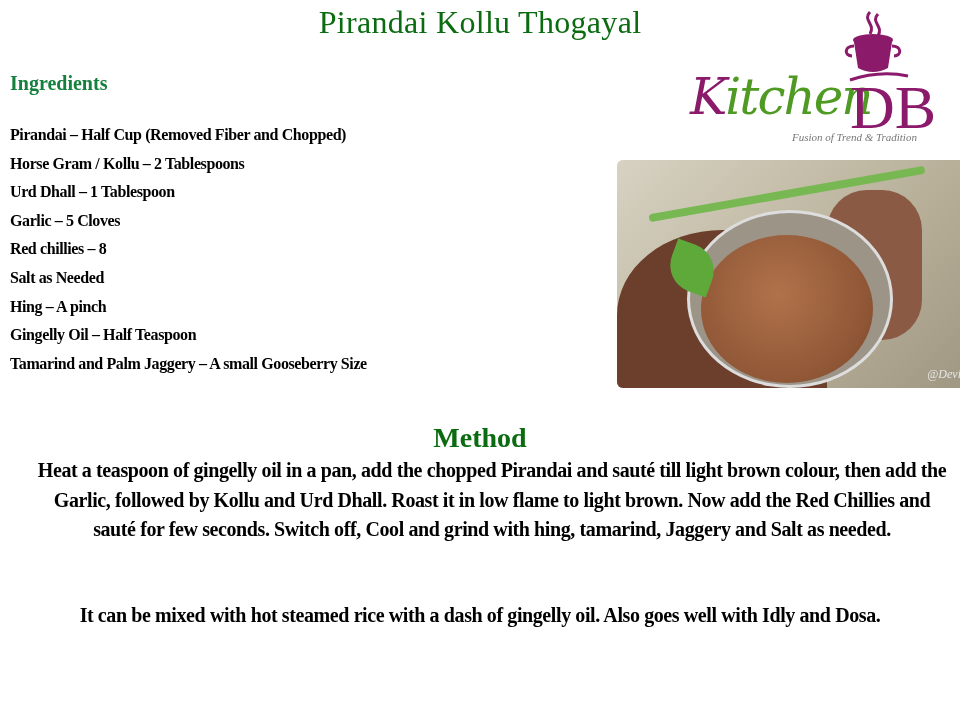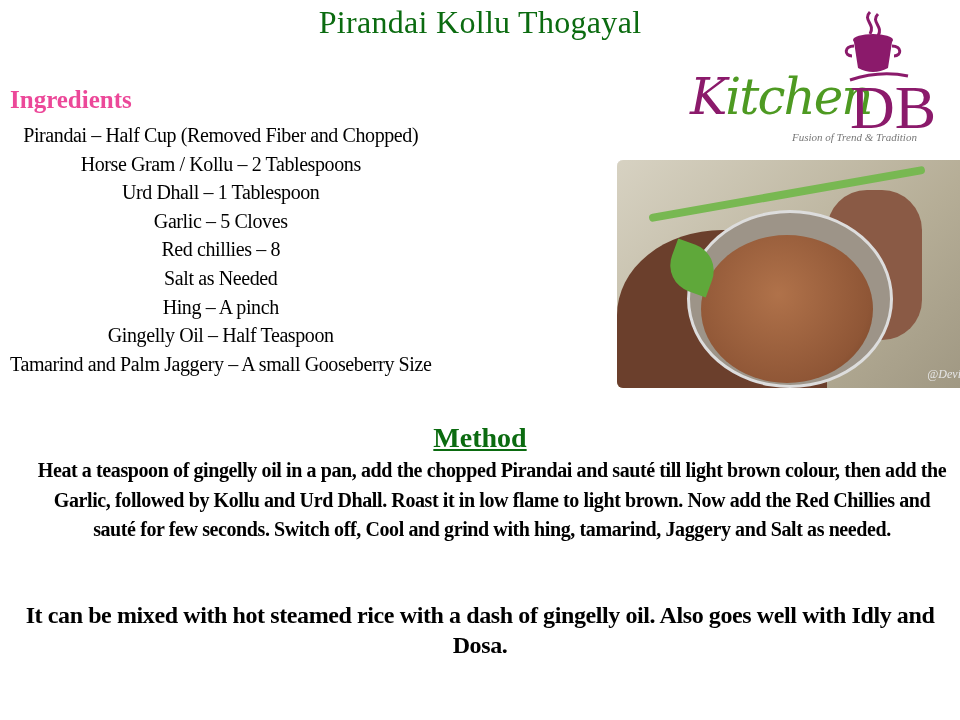--- a/index.html
+++ b/index.html
@@ -5,27 +5,27 @@
   html, body { margin: 0; padding: 0; }
   body {
     width: 960px; height: 720px; background: #ffffff; position: relative; overflow: hidden;
     font-family: "Liberation Serif", "DejaVu Serif", serif; color: #000;
   }
   .title {
     position: absolute; left: 0; width: 960px; top: 4px; text-align: center;
     font-size: 32px; color: #0b6b10; font-family: "Liberation Serif", serif; letter-spacing: 0.3px;
   }
   .ing-heading {
-    position: absolute; left: 10px; top: 86px; font-size: 25px; font-weight: bold; color: #ec4899;
+    position: absolute; left: 10px; top: 72px; font-size: 20px; font-weight: bold; color: #15803d;
   }
   .ing-list {
     position: absolute; left: 10px; top: 121px; margin: 0; padding: 0; list-style: none;
   }
   .ing-list li {
-    font-size: 20px; font-weight: normal; line-height: 28.6px; letter-spacing: -0.4px; white-space: nowrap; text-align: center;
+    font-size: 16px; font-weight: bold; line-height: 28.6px; letter-spacing: -0.4px; white-space: nowrap;
   }
   .logo { position: absolute; left: 690px; top: 10px; width: 262px; height: 140px; }
   .logo .kitchen {
     position: absolute; left: 0; top: 58px; font-family: "DejaVu Serif", serif; font-style: italic;
     font-size: 50px; color: #8b1a6b; letter-spacing: -2px;
   }
   .logo .kitchen .green { color: #4e9a22; }
   .logo .db {
     position: absolute; left: 160px; top: 62px; font-family: "Liberation Serif", serif;
     font-size: 62px; color: #8b1a6b;
@@ -43,29 +43,29 @@
   .photo .wall { position: absolute; inset: 0; background: linear-gradient(135deg, #d7d2c2, #b6ae97 60%, #9d9580); }
   .photo .hand { position: absolute; left: 0; top: 70px; width: 210px; height: 170px; background: #6b3f2c; border-radius: 50% 40% 0 0; }
   .photo .fingers { position: absolute; left: 210px; top: 30px; width: 95px; height: 150px; background: #8a5a45; border-radius: 40px; }
   .photo .bowl { position: absolute; left: 70px; top: 50px; width: 200px; height: 172px; border-radius: 50%; background: #9d9488; border: 3px solid #ddd; }
   .photo .chutney { position: absolute; left: 84px; top: 75px; width: 172px; height: 148px; border-radius: 50%; background: radial-gradient(circle at 45% 40%, #b0724a, #8f5636 70%, #6e3f26); }
   .photo .leaf { position: absolute; left: 52px; top: 85px; width: 46px; height: 46px; background: #5fa83a; border-radius: 0 60% 0 60%; transform: rotate(20deg); }
   .photo .stem { position: absolute; left: 30px; top: 30px; width: 280px; height: 8px; background: #78b852; border-radius: 4px; transform: rotate(-10deg); }
   .photo .watermark { position: absolute; right: 28px; bottom: 6px; font-style: italic; font-size: 12px; color: #e6e6e6; }
   .method-heading {
     position: absolute; left: 0; width: 960px; top: 422px; text-align: center;
-    font-size: 28px; font-weight: bold; color: #0b6b10; text-decoration: underline;
+    font-size: 28px; font-weight: bold; color: #0b6b10;
   }
   .method-body {
     position: absolute; left: 20px; width: 920px; top: 456px; text-align: center;
     font-size: 20px; font-weight: bold; line-height: 29.5px; letter-spacing: -0.4px; margin-left: 12px;
   }
   .method-note {
     position: absolute; left: 20px; width: 920px; top: 601px; text-align: center;
-    font-size: 24px; font-weight: bold; line-height: 29.5px; letter-spacing: -0.4px;
+    font-size: 20px; font-weight: bold; line-height: 29.5px; letter-spacing: -0.4px;
   }
 </style>
 </head>
 <body>
 
 <h1 class="title" style="margin:0;font-weight:normal;">Pirandai Kollu Thogayal</h1>
 
 <div class="logo">
   <svg class="pot" width="70" height="75" viewBox="0 0 70 75">
     <path d="M30 2 C22 10, 36 14, 30 24" stroke="#8b1a6b" stroke-width="3" fill="none"></path>

